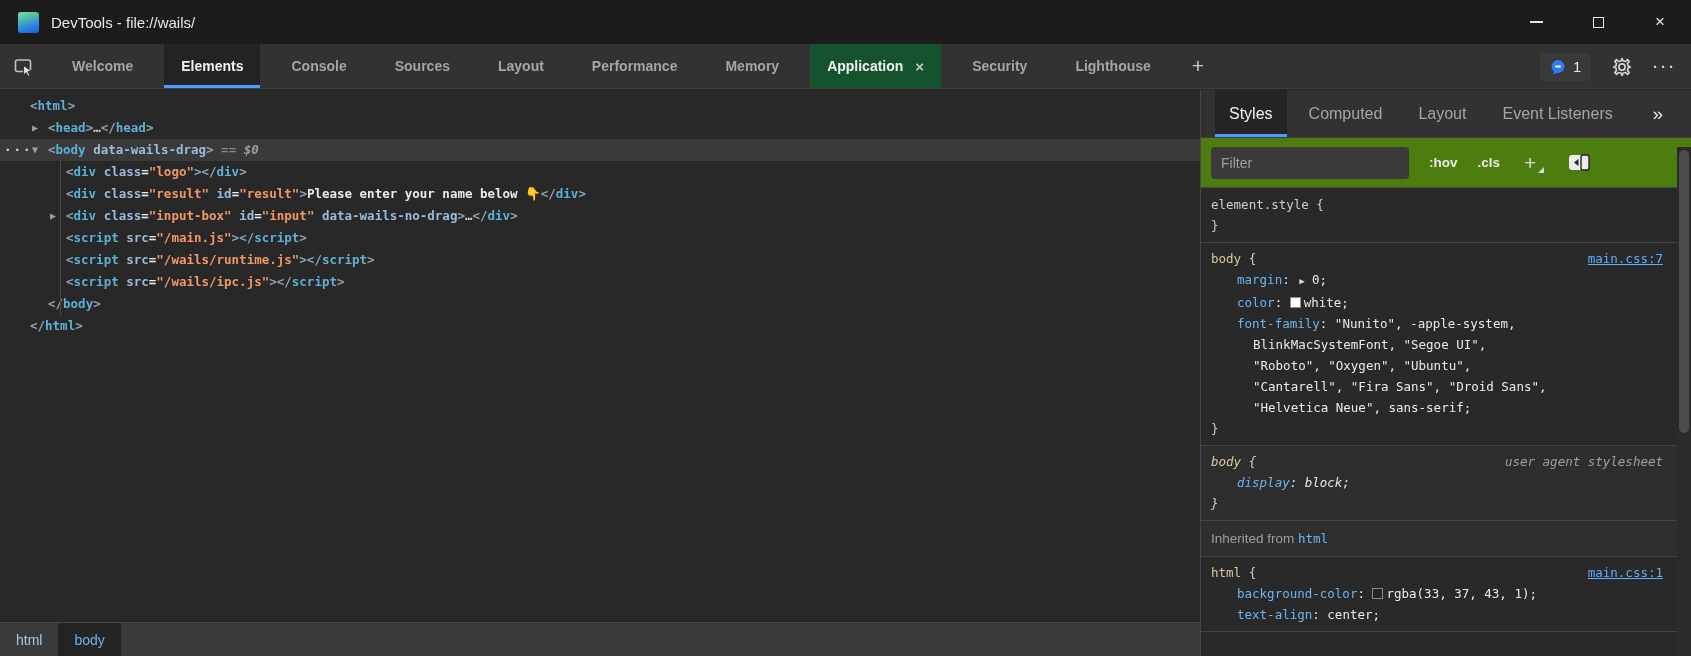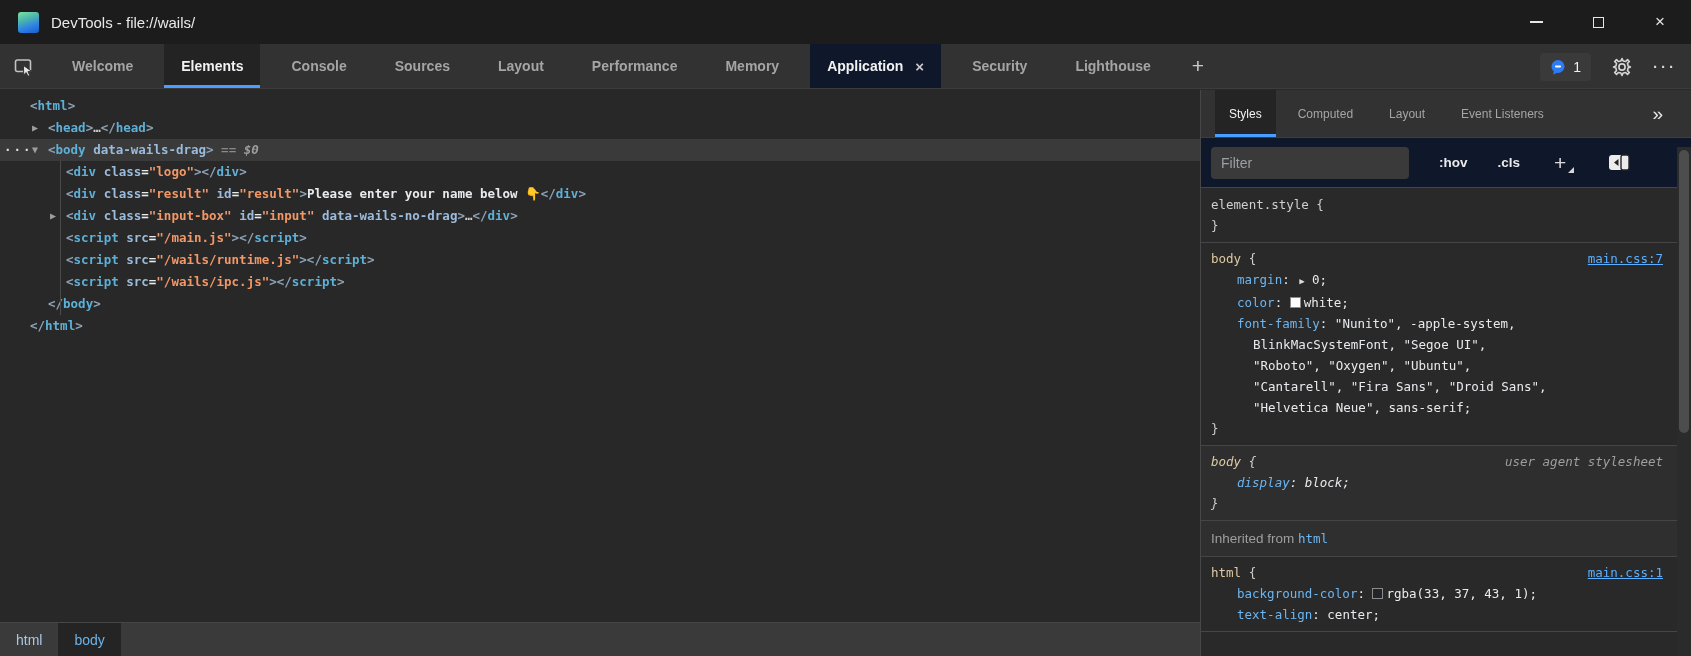--- a/index.html
+++ b/index.html
@@ -21,21 +21,21 @@
 
   
   .toolbar { position:absolute; top:44px; left:0; width:100%; height:45px; background:#323232;
     border-bottom:1px solid #3d3d3d; display:flex; align-items:stretch; }
   .inspectbtn { width:48px; display:flex; align-items:center; justify-content:center; }
   .tabs { display:flex; align-items:stretch; }
   .tab { display:flex; align-items:center; padding:0 17px; margin:0 7px; color:#a5a5a5;
     font-size:14px; position:relative; white-space:nowrap; cursor:default;font-weight:bold; }
   .tab.active { background:#232323; color:#f2f2f2; }
   .tab.active::after { content:""; position:absolute; left:0; right:0; bottom:0; height:3px; background:#4a9eff; }
-  .tab.highlight { background:#0f172a; color:#f2f2f2; }
+  .tab.highlight { background:#14532d; color:#f2f2f2; }
   .tab .closex { margin-left:12px; color:#c9c9c9; font-size:15px; }
   .tab.plus { color:#c9c9c9; font-size:21px; font-weight:300; padding:0 10px; }
   .toolbar-right { position:absolute; right:14px; top:0; height:45px; display:flex; align-items:center; gap:20px; }
   .issuesbtn { display:flex; align-items:center; gap:7px; background:#3a3a3a; border-radius:4px;
     height:28px; padding:0 10px; color:#f0f0f0; font-size:14px; }
   .bubble { width:16px; height:16px; position:relative; }
   .gearbtn, .dotsbtn { color:#d4d4d4; display:flex; align-items:center; }
   .dots { letter-spacing:3px; font-size:15px; font-weight:bold; color:#d4d4d4; }
 
   
@@ -62,27 +62,27 @@
   .crumbs { position:absolute; left:0; bottom:0; width:1200px; height:34px; background:#3a3a3a;
     border-top:1px solid #464646; display:flex; align-items:stretch; font-size:14px; }
   .crumb { display:flex; align-items:center; padding:0 16px; color:#a9c7e2; cursor:default; }
   .crumb.active { background:#242424; color:#6db3e8; }
 
   
   .styles-pane { position:relative; width:490px; height:566px; background:#292929; }
   .styles-tabs { height:48px; background:#323232; border-bottom:1px solid #3d3d3d;
     display:flex; align-items:stretch; padding-left:10px; }
   .stab { display:flex; align-items:center; padding:0 14px; margin:0 4px; color:#a5a5a5;
-    font-size:12px; position:relative; white-space:nowrap; }
+    font-size:16px; position:relative; white-space:nowrap; }
   .stab.active { background:#242424; color:#f2f2f2; }
   .stab.active::after { content:""; position:absolute; left:0; right:0; bottom:0; height:3px; background:#4a9eff; }
   .stab-more { margin-left:auto; margin-right:28px; display:flex; align-items:center;
     color:#e8e8e8; font-size:19px; }
-  .filter-row { height:50px; background:#0f172a; border-bottom:1px solid #454545;
-    display:flex; align-items:center; padding:0 10px; gap:24px; }
+  .filter-row { height:50px; background:#4d7c0f; border-bottom:1px solid #454545;
+    display:flex; align-items:center; padding:0 10px; gap:14px; }
   .filter-input { width:198px; height:32px; background:#3a3a3a; border:none; border-radius:4px;
     color:#e8e8e8; font-size:14px; padding:0 10px; outline:none; }
   .filter-input::placeholder { color:#9aa0a6; }
   .ftog { color:#eaeaea; font-weight:bold; font-size:13.5px; margin-left:6px; }
   .fplus { position:relative; color:#d8d8d8; font-size:21px; font-weight:300; margin-left:10px; padding-right:6px; }
   .fplus::after { content:""; position:absolute; right:-2px; bottom:2px; border-left:6px solid transparent;
     border-bottom:6px solid #d8d8d8; }
   .fpanel { margin-left:12px; display:flex; align-items:center; }
 
   .styles-scroll { position:absolute; top:99px; left:0; width:476px; bottom:16px; overflow:hidden;

